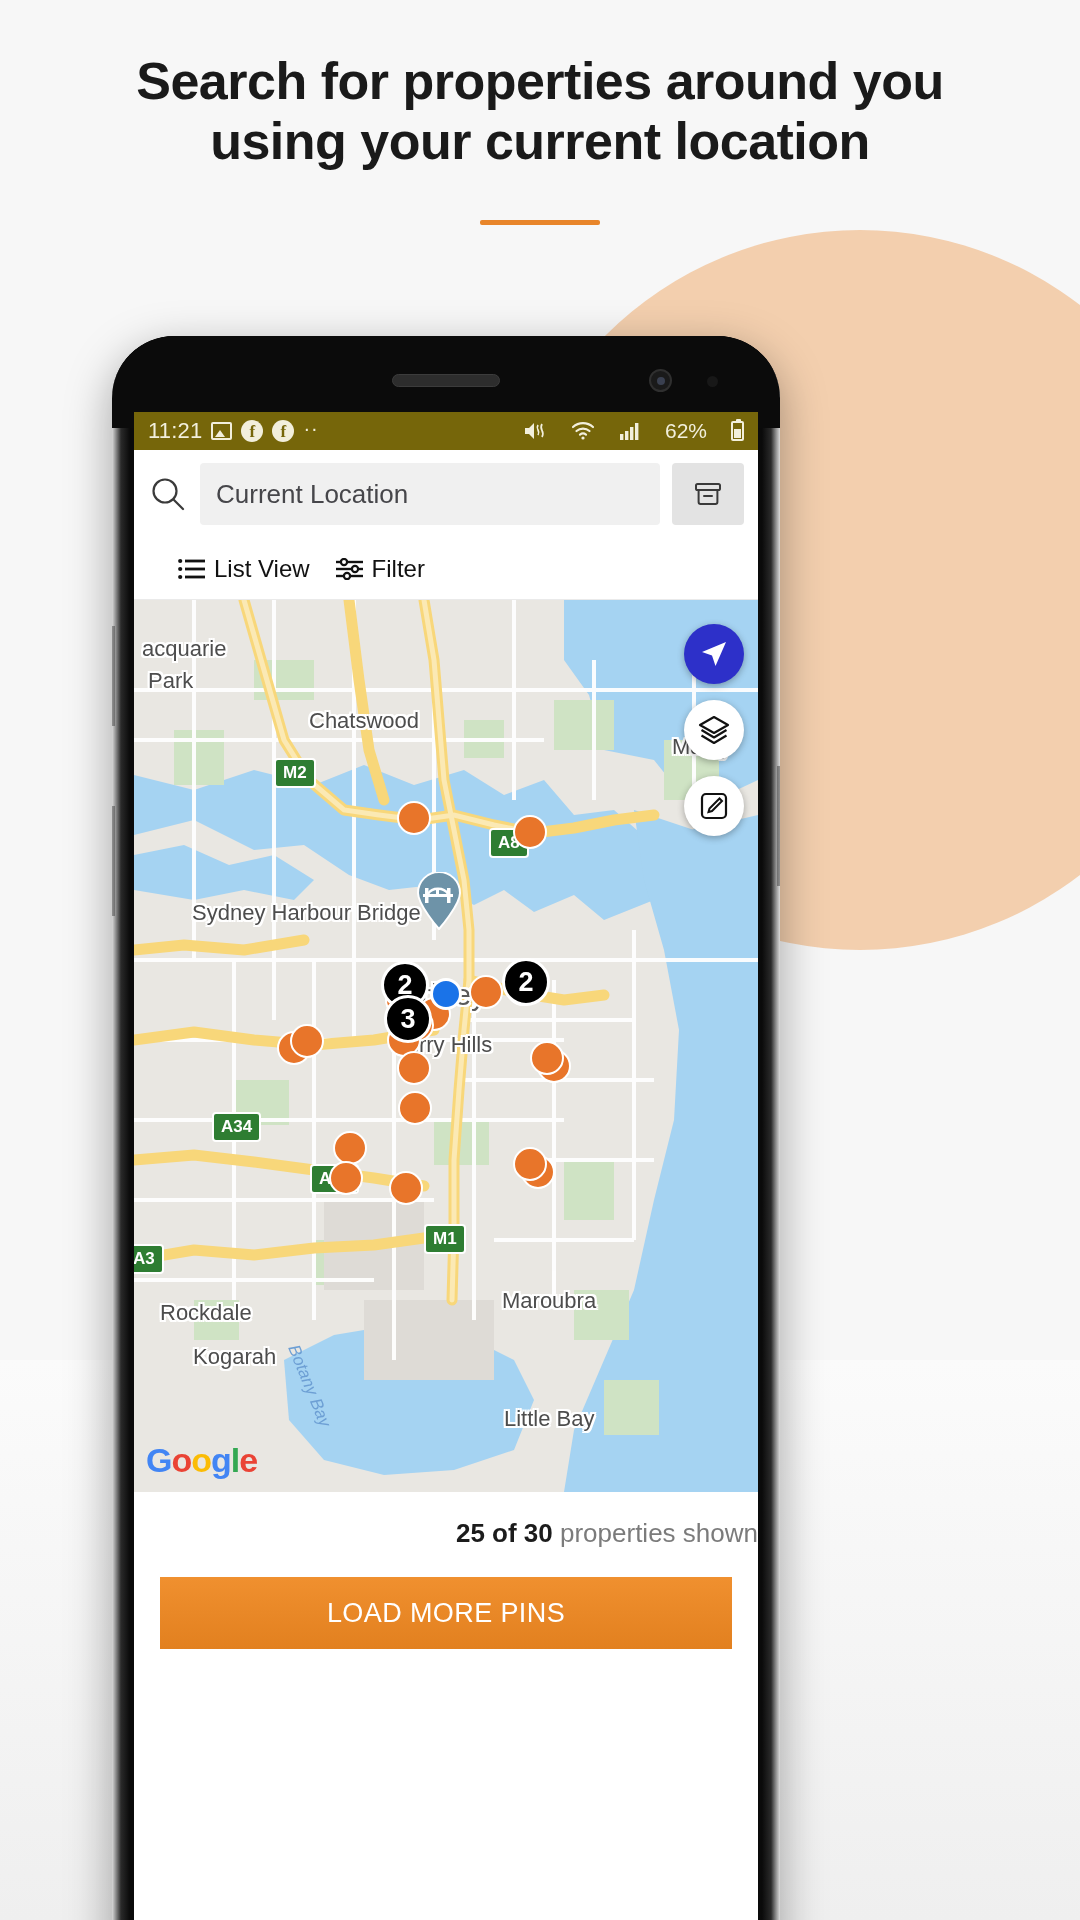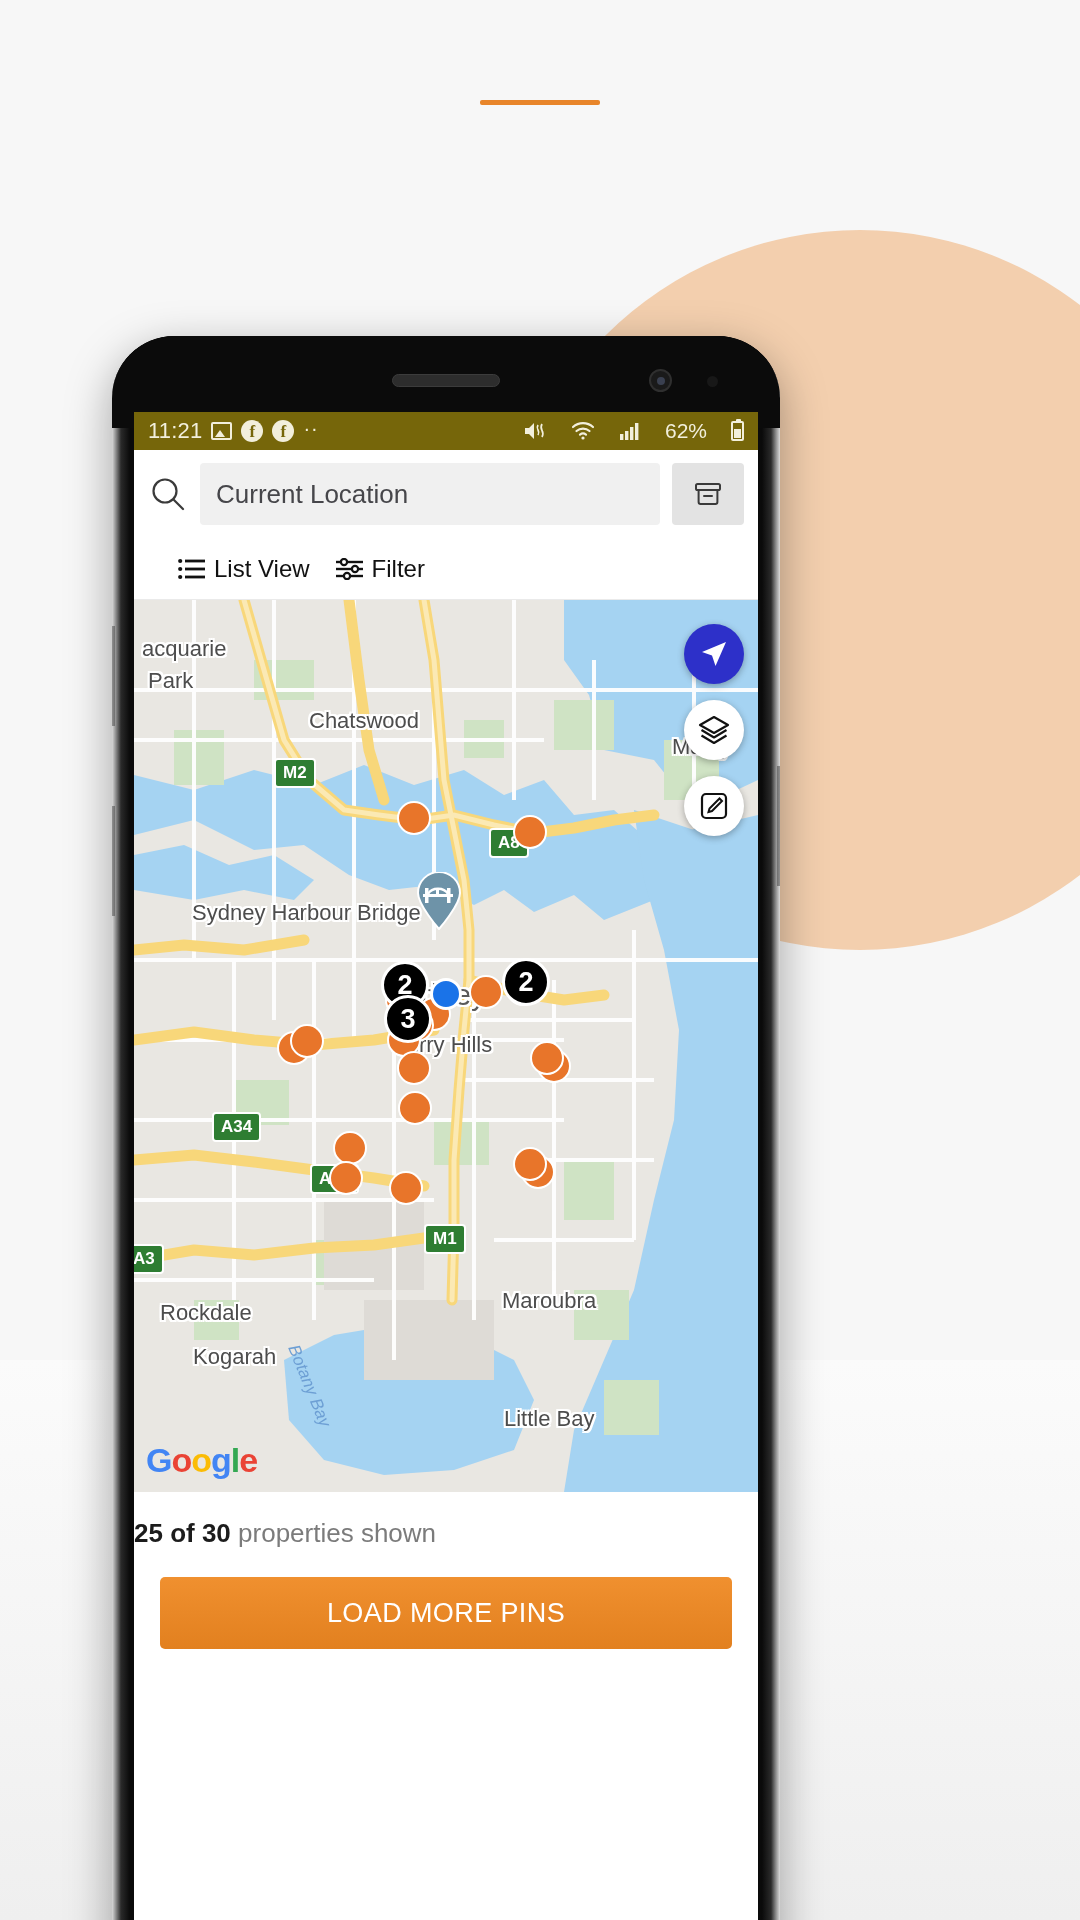--- a/index.html
+++ b/index.html
@@ -296,42 +296,46 @@
     font-size: 34px; font-weight: bold; letter-spacing: -1px;
   }
   .gmap-logo .b1{color:#4285F4}.gmap-logo .r1{color:#EA4335}
   .gmap-logo .y1{color:#FBBC05}.gmap-logo .b2{color:#4285F4}
   .gmap-logo .g1{color:#34A853}.gmap-logo .r2{color:#EA4335}
 
   
   .bottom-panel {
     background: #fff;
     padding: 26px 0 0;
-    text-align: left;
+    text-align: right;
   }
   .shown-text { font-size: 26px; color: #7b7b7b; }
   .shown-text b { color: #1c1c1c; font-weight: bold; }
   .load-btn {
     margin: 28px 26px 0;
     height: 72px;
     background: linear-gradient(180deg,#f0902f 0%,#e2801f 100%);
-    border-radius: 5px;
+    border-radius: 0;
     color: #fff;
     font-size: 27px;
     display: flex; align-items: center; justify-content: center;
     letter-spacing: 0.4px;
   }
 </style>
 </head>
 <body>
 
 <div class="bg-blob"></div>
 <div class="bg-bottom"></div>
 
 <div class="headline">
+  <h1>
+    <span>Search for properties around you</span><br>
+    <span>using your current location</span>
+  </h1>
   <div class="rule"></div>
 </div>
 
 <div class="phone">
   <div class="phone-edge"></div>
   <div class="phone-top-bezel"></div>
   <div class="speaker"></div>
   <div class="front-cam"></div>
   <div class="front-sensor"></div>
   <div class="side-btn b1"></div>

